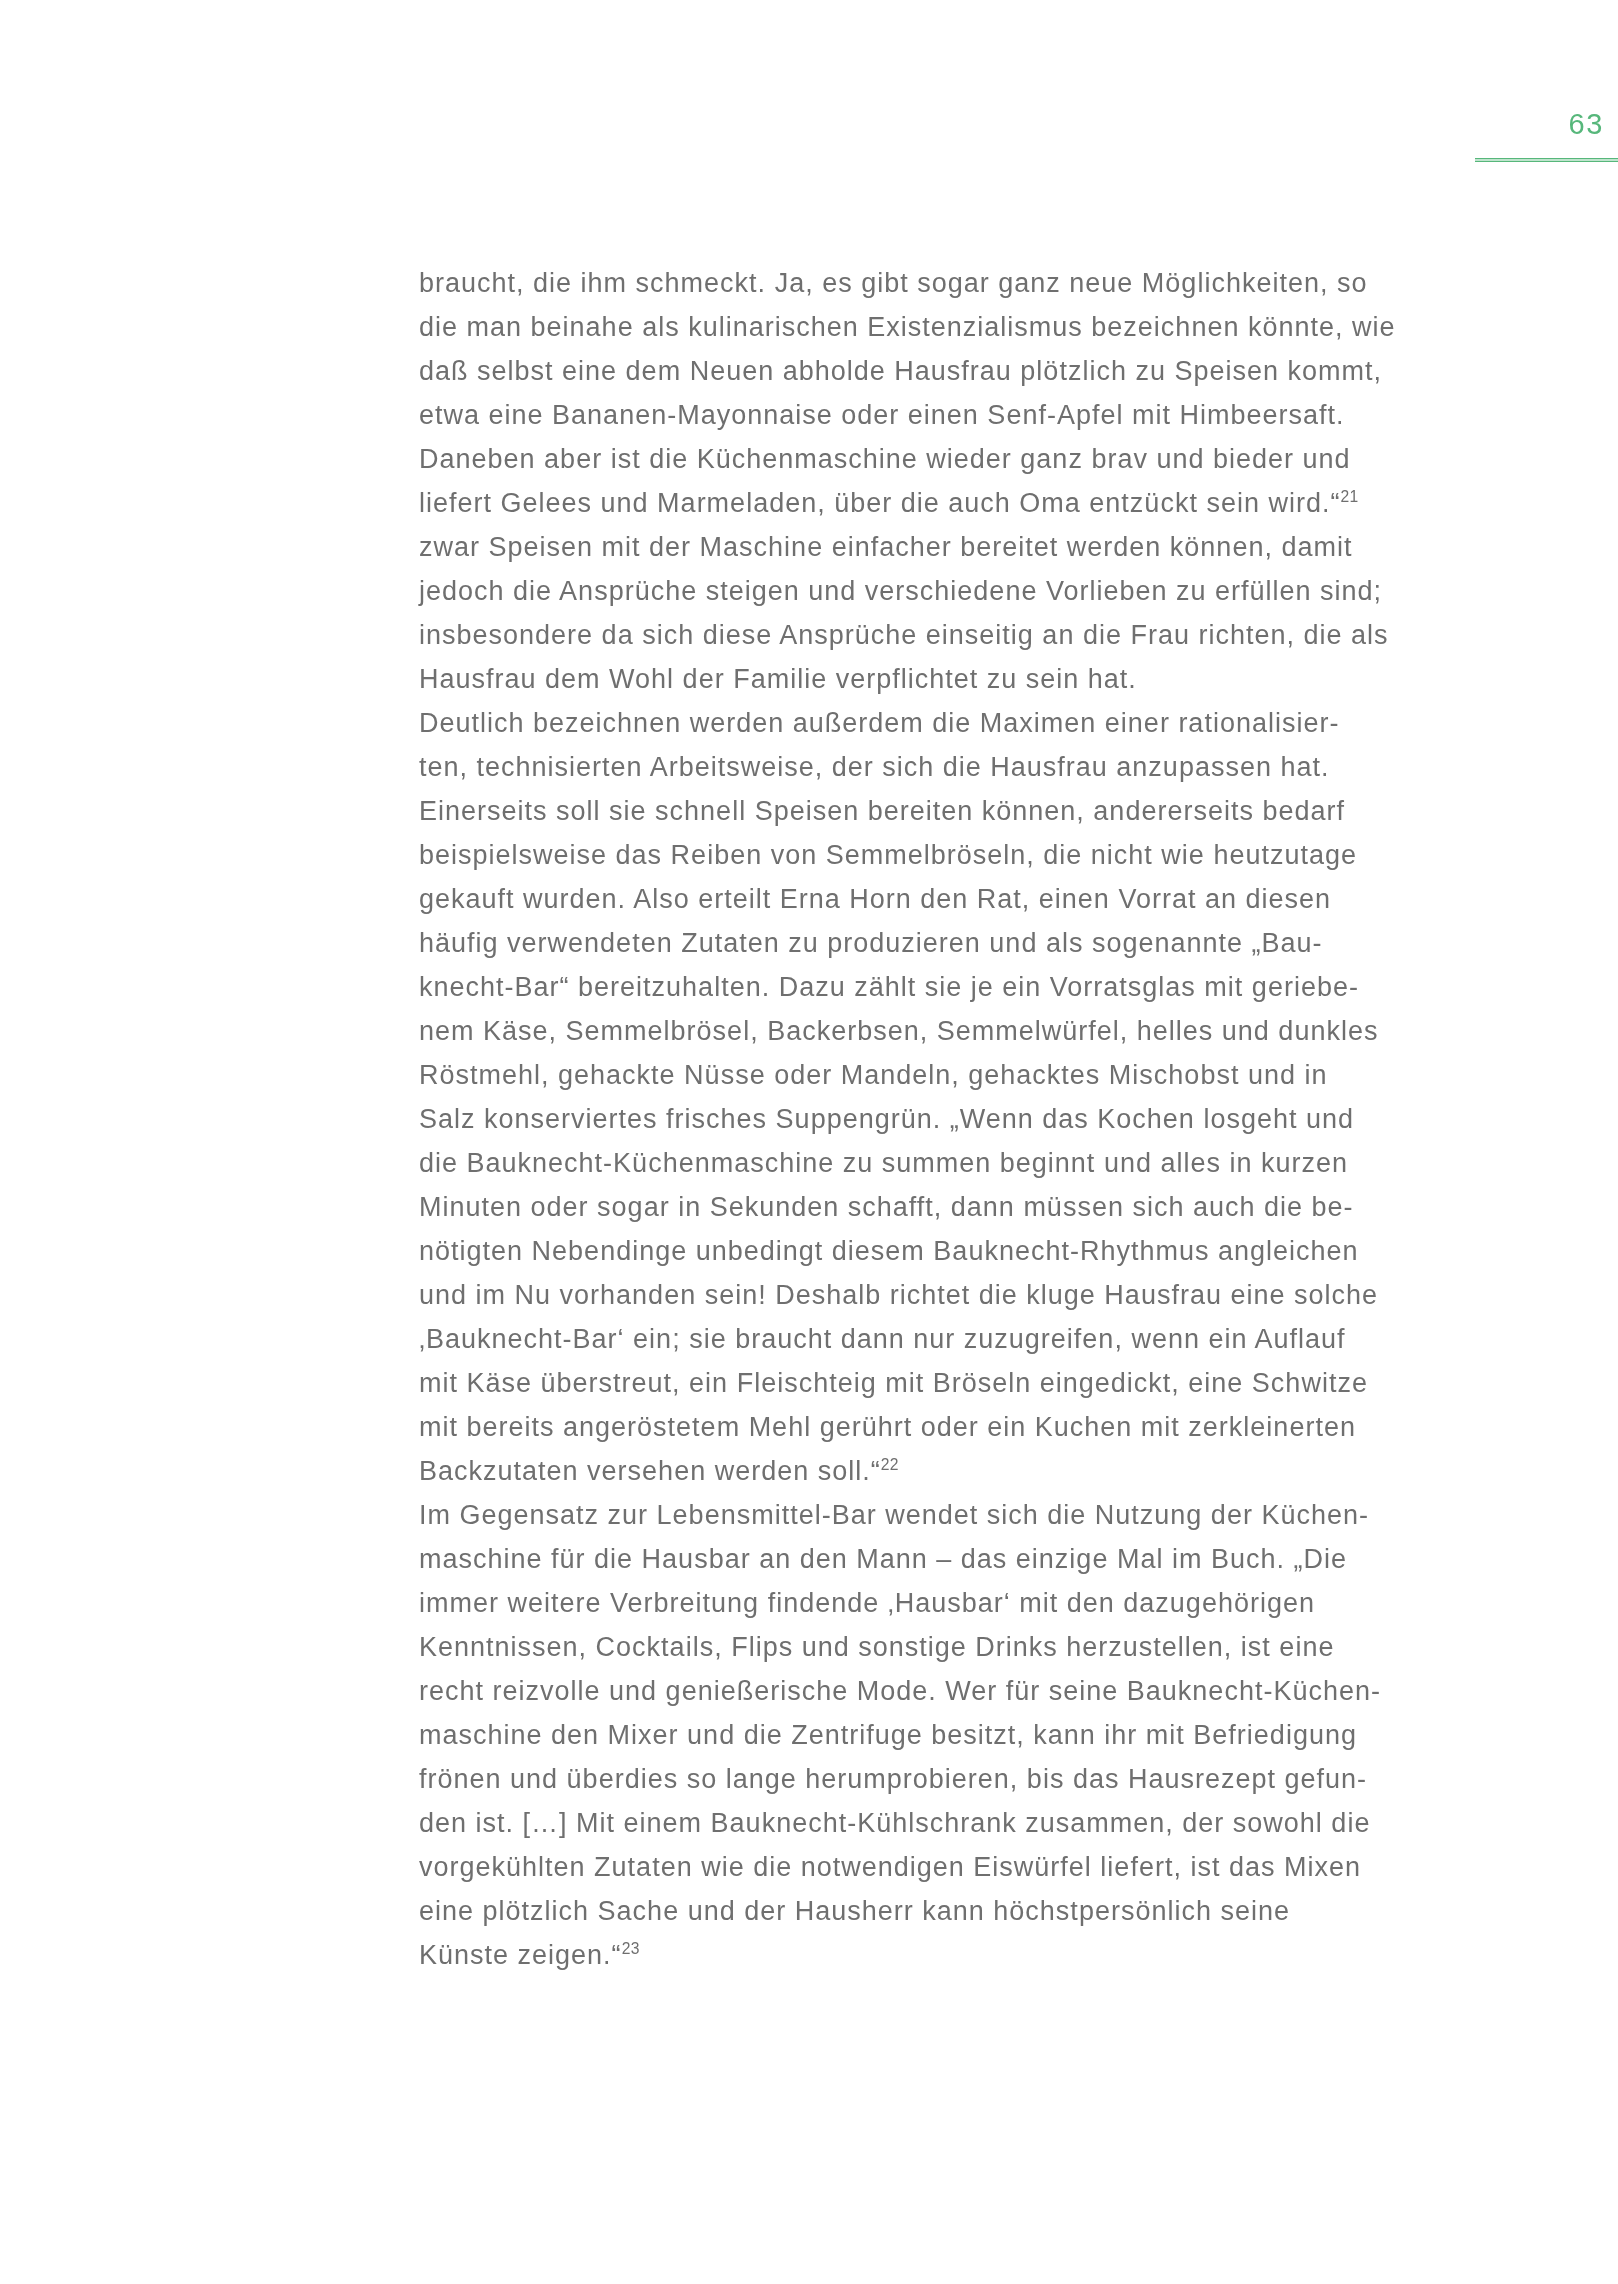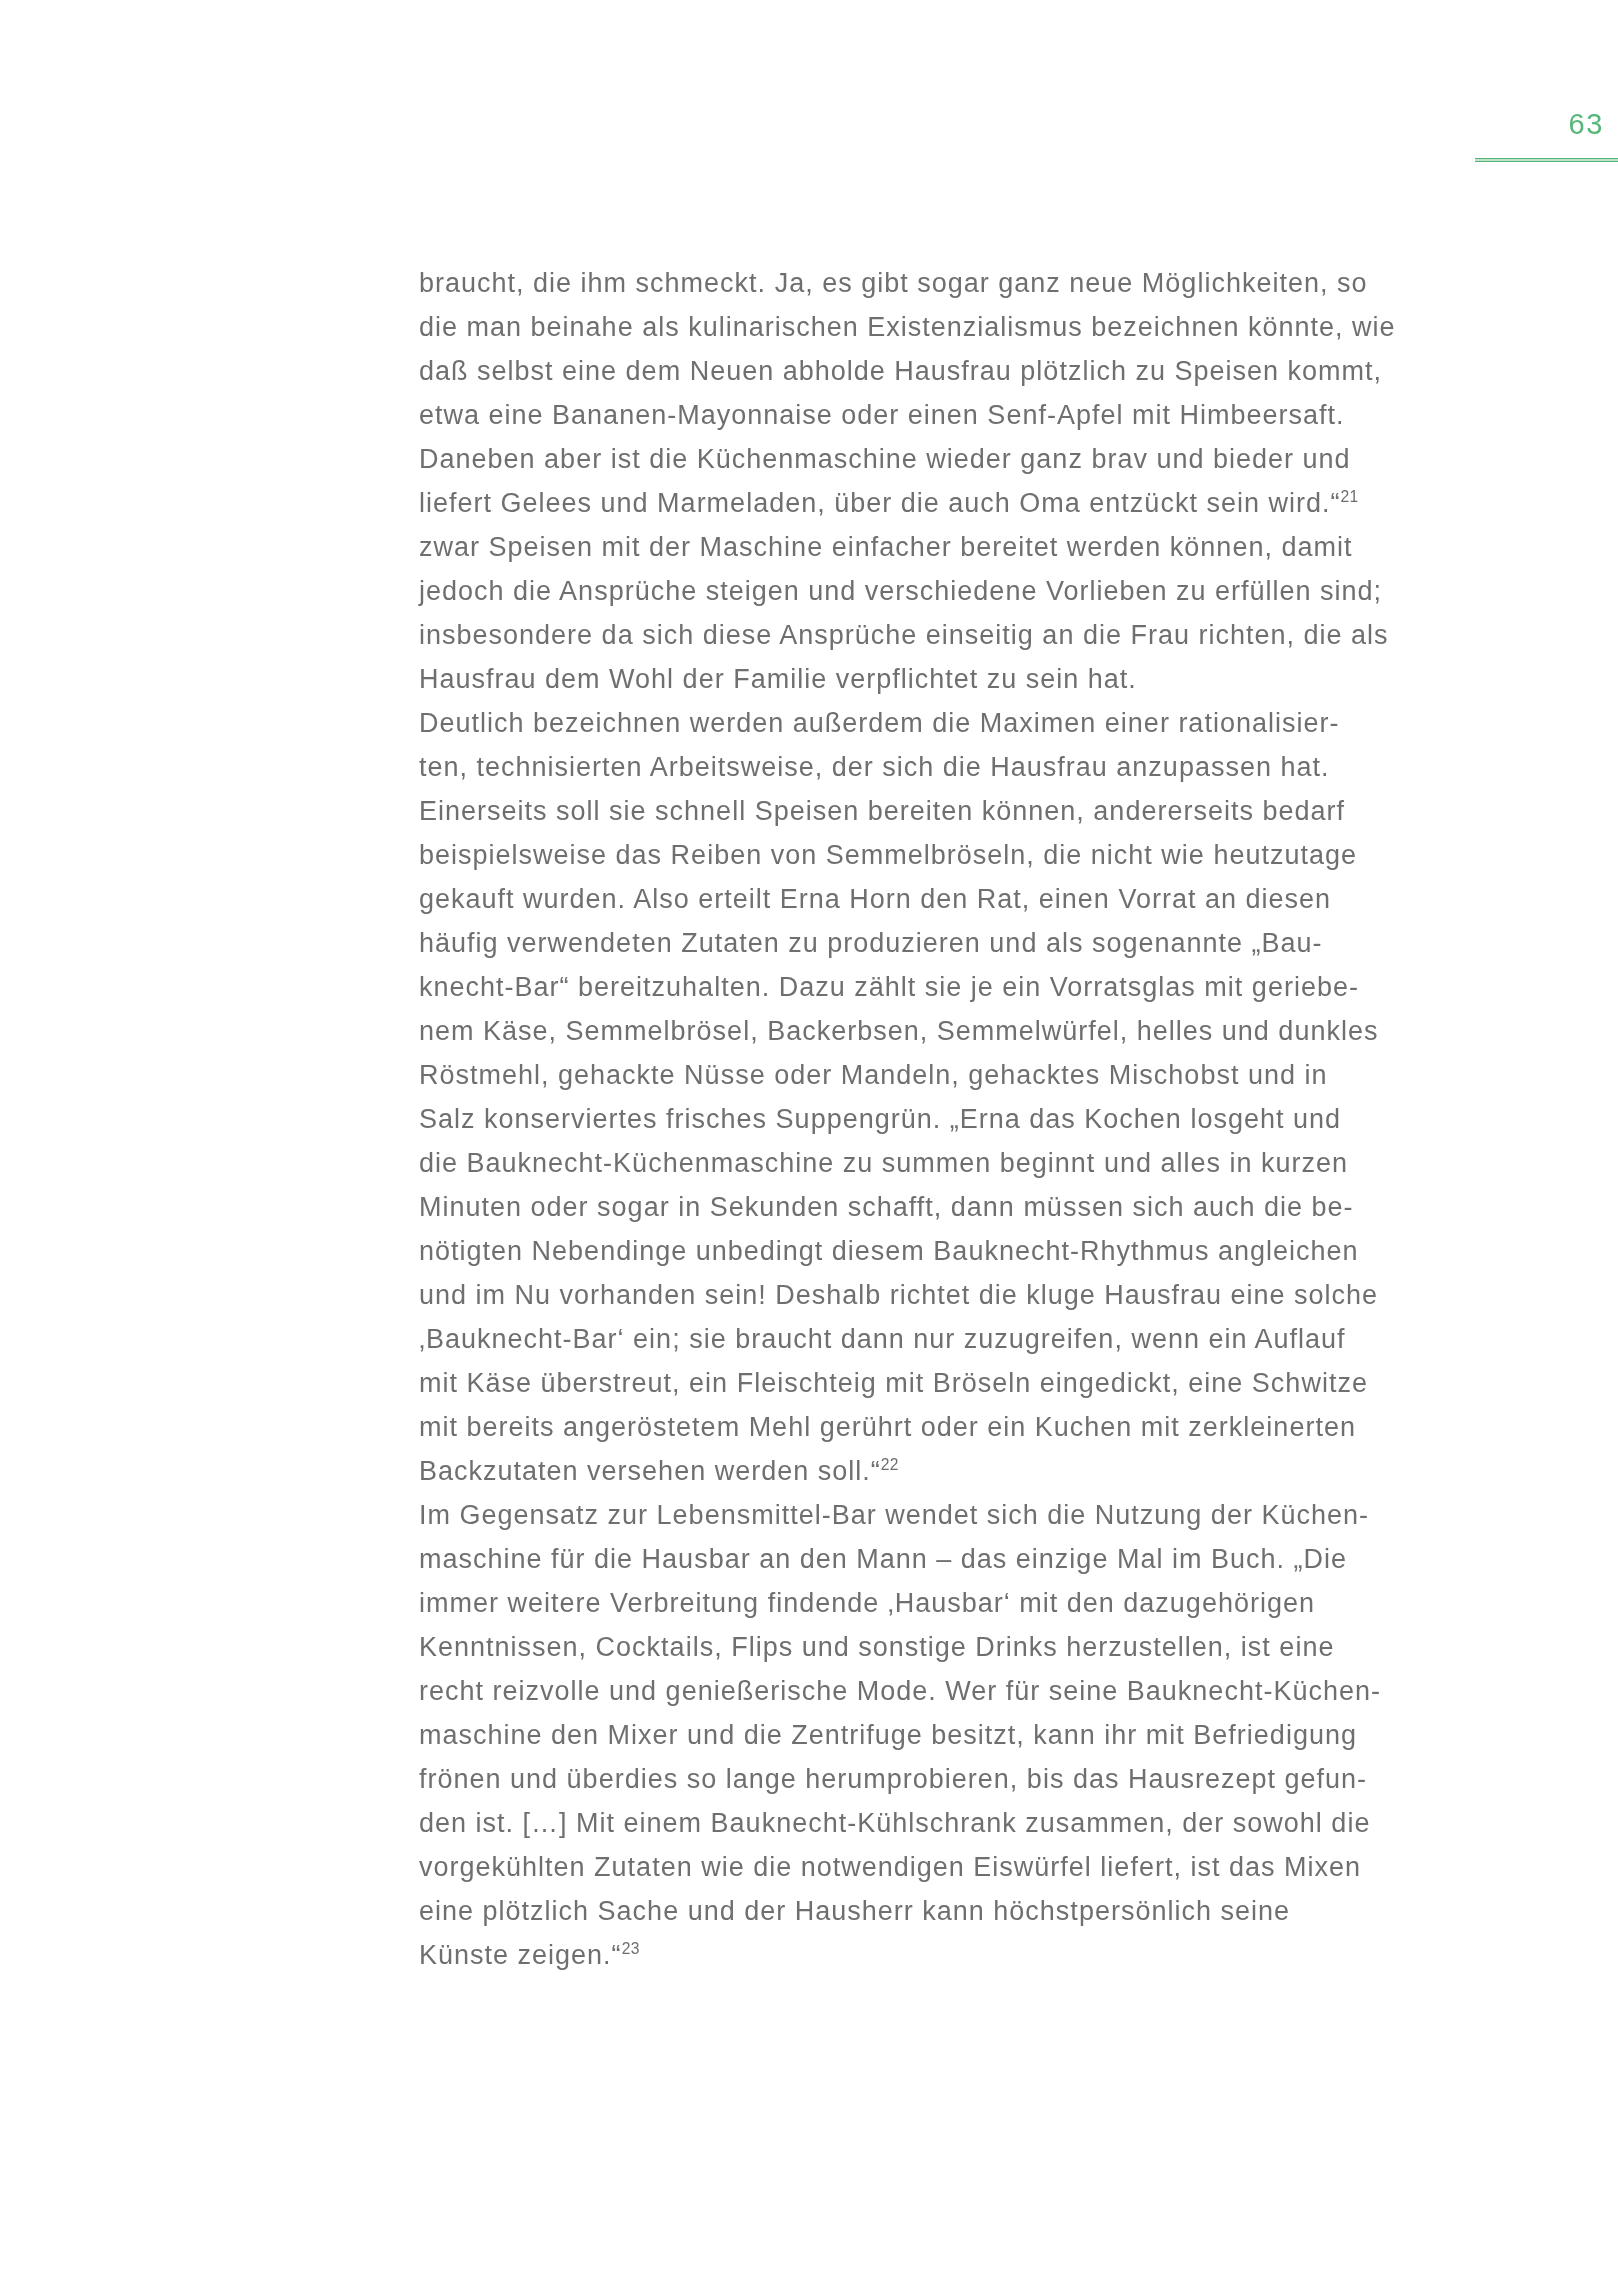--- a/index.html
+++ b/index.html
@@ -78,21 +78,21 @@
     <div class="line">Hausfrau dem Wohl der Familie verpflichtet zu sein hat.</div>
     <div class="line">Deutlich bezeichnen werden außerdem die Maximen einer rationalisier-</div>
     <div class="line">ten, technisierten Arbeitsweise, der sich die Hausfrau anzupassen hat.</div>
     <div class="line">Einerseits soll sie schnell Speisen bereiten können, andererseits bedarf</div>
     <div class="line">beispielsweise das Reiben von Semmelbröseln, die nicht wie heutzutage</div>
     <div class="line">gekauft wurden. Also erteilt Erna Horn den Rat, einen Vorrat an diesen</div>
     <div class="line">häufig verwendeten Zutaten zu produzieren und als sogenannte „Bau-</div>
     <div class="line">knecht-Bar“ bereitzuhalten. Dazu zählt sie je ein Vorratsglas mit geriebe-</div>
     <div class="line">nem Käse, Semmelbrösel, Backerbsen, Semmelwürfel, helles und dunkles</div>
     <div class="line">Röstmehl, gehackte Nüsse oder Mandeln, gehacktes Mischobst und in</div>
-    <div class="line">Salz konserviertes frisches Suppengrün. „Erna das Kochen losgeht und</div>
+    <div class="line">Salz konserviertes frisches Suppengrün. „Wenn das Kochen losgeht und</div>
     <div class="line">die Bauknecht-Küchenmaschine zu summen beginnt und alles in kurzen</div>
     <div class="line">Minuten oder sogar in Sekunden schafft, dann müssen sich auch die be-</div>
     <div class="line">nötigten Nebendinge unbedingt diesem Bauknecht-Rhythmus angleichen</div>
     <div class="line">und im Nu vorhanden sein! Deshalb richtet die kluge Hausfrau eine solche</div>
     <div class="line">‚Bauknecht-Bar‘ ein; sie braucht dann nur zuzugreifen, wenn ein Auflauf</div>
     <div class="line">mit Käse überstreut, ein Fleischteig mit Bröseln eingedickt, eine Schwitze</div>
     <div class="line">mit bereits angeröstetem Mehl gerührt oder ein Kuchen mit zerkleinerten</div>
     <div class="line">Backzutaten versehen werden soll.“<sup>22</sup></div>
     <div class="line">Im Gegensatz zur Lebensmittel-Bar wendet sich die Nutzung der Küchen-</div>
     <div class="line">maschine für die Hausbar an den Mann – das einzige Mal im Buch. „Die</div>

